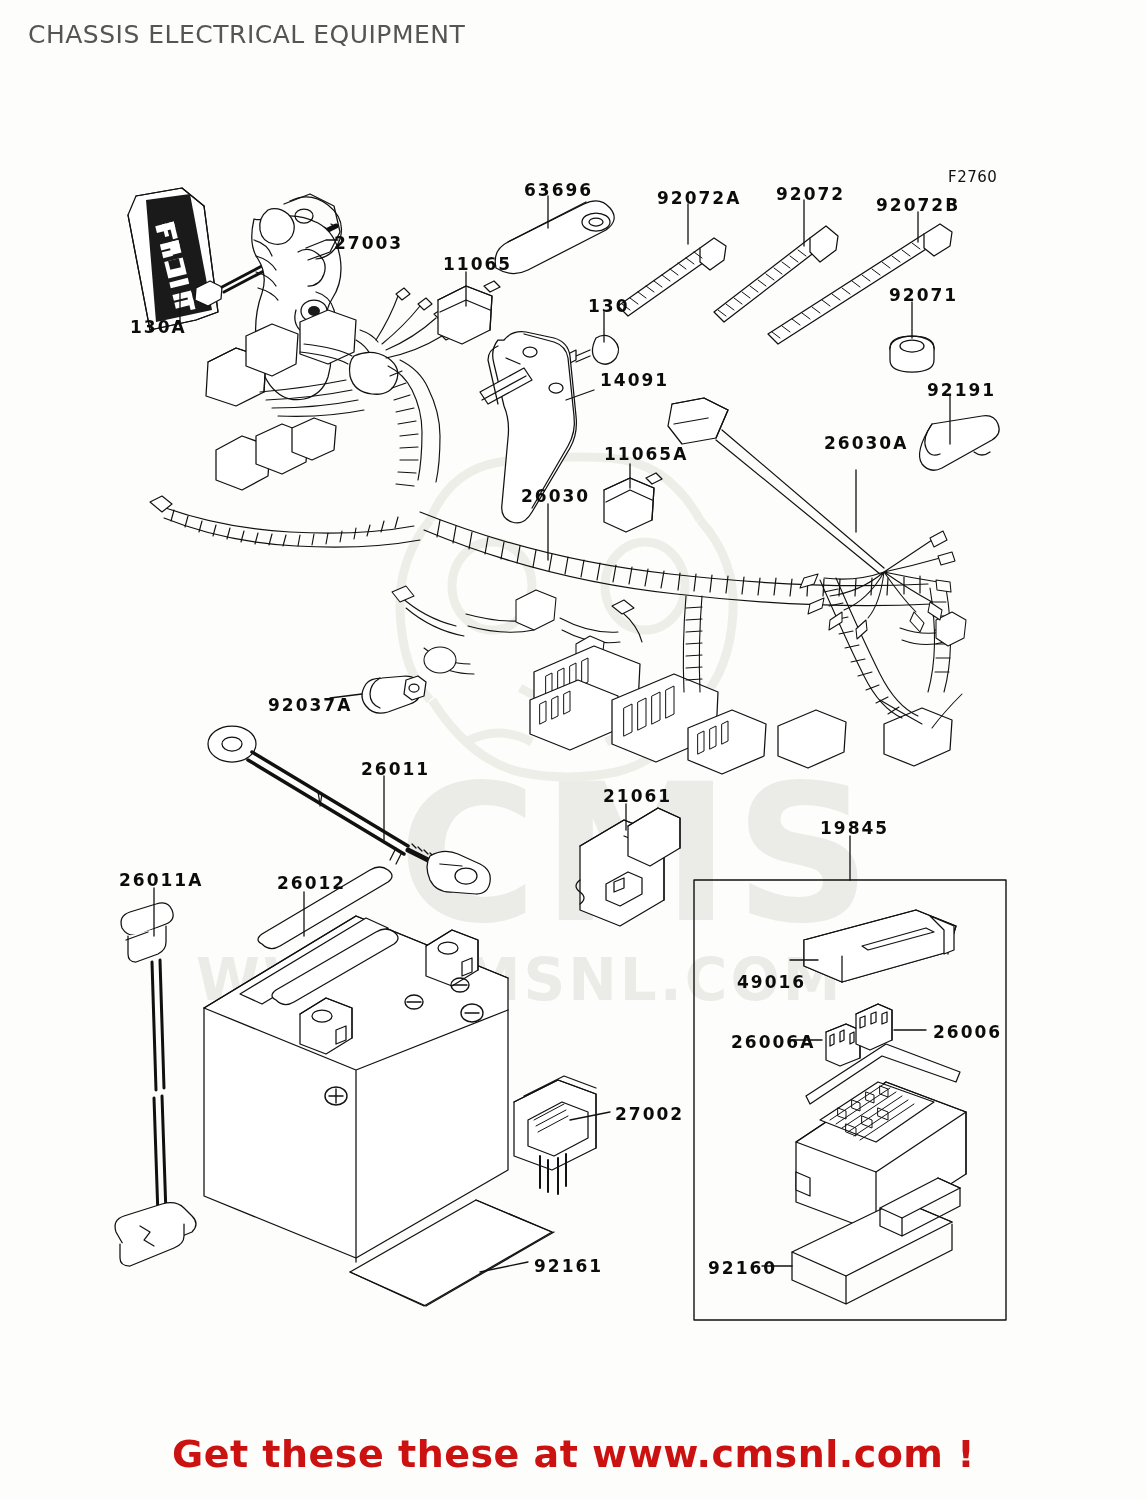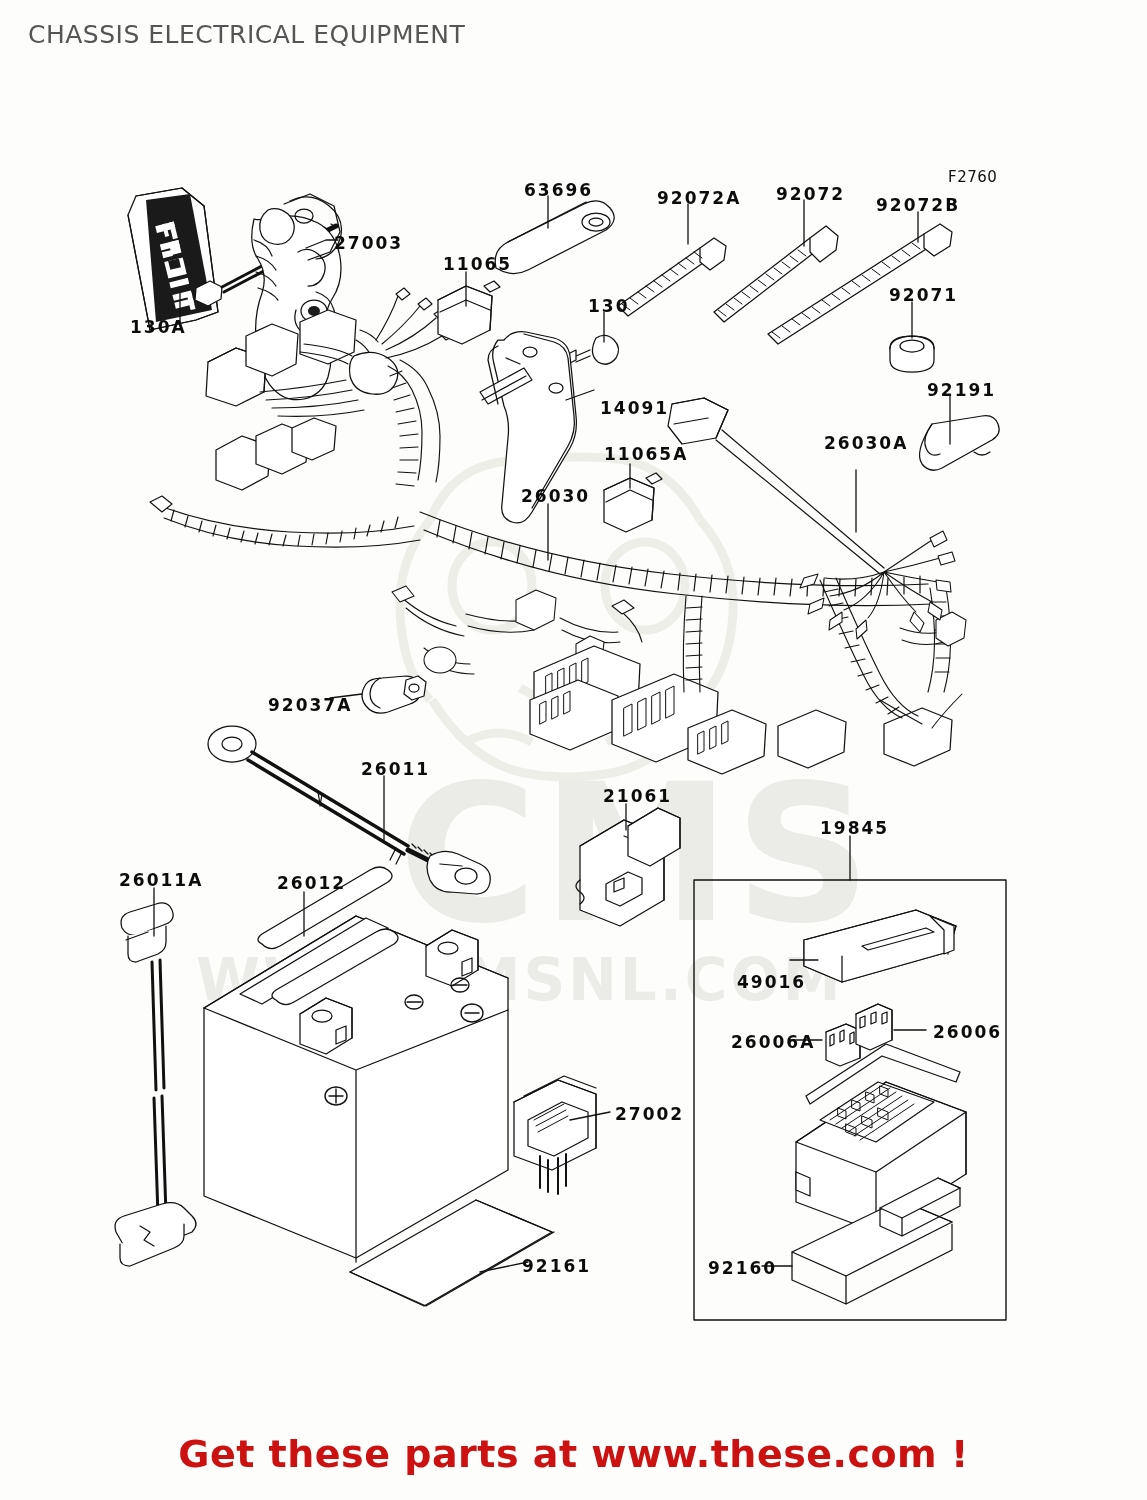--- a/index.html
+++ b/index.html
@@ -497,36 +497,36 @@
     </svg>
 
     <div class="lbl" style="left:130px;top:317px">130A</div>
     <div class="lbl" style="left:334px;top:233px">27003</div>
     <div class="lbl" style="left:524px;top:180px">63696</div>
     <div class="lbl" style="left:443px;top:254px">11065</div>
     <div class="lbl" style="left:657px;top:188px">92072A</div>
     <div class="lbl" style="left:776px;top:184px">92072</div>
     <div class="lbl" style="left:876px;top:195px">92072B</div>
     <div class="lbl" style="left:588px;top:296px">130</div>
-    <div class="lbl" style="left:600px;top:398px">14091</div>
+    <div class="lbl" style="left:600px;top:370px">14091</div>
     <div class="lbl" style="left:604px;top:444px">11065A</div>
     <div class="lbl" style="left:889px;top:285px">92071</div>
     <div class="lbl" style="left:927px;top:380px">92191</div>
     <div class="lbl" style="left:824px;top:433px">26030A</div>
     <div class="lbl" style="left:521px;top:486px">26030</div>
     <div class="lbl" style="left:268px;top:695px">92037A</div>
     <div class="lbl" style="left:361px;top:759px">26011</div>
     <div class="lbl" style="left:603px;top:786px">21061</div>
     <div class="lbl" style="left:820px;top:818px">19845</div>
     <div class="lbl" style="left:119px;top:870px">26011A</div>
     <div class="lbl" style="left:277px;top:873px">26012</div>
     <div class="lbl" style="left:737px;top:972px">49016</div>
     <div class="lbl" style="left:731px;top:1032px">26006A</div>
     <div class="lbl" style="left:933px;top:1022px">26006</div>
     <div class="lbl" style="left:615px;top:1104px">27002</div>
-    <div class="lbl" style="left:522px;top:1256px">92161</div>
+    <div class="lbl" style="left:534px;top:1256px">92161</div>
     <div class="lbl" style="left:708px;top:1258px">92160</div>
 
   </div>
 
-  <div class="footer">Get these parts at www.these.com !</div>
+  <div class="footer">Get these these at www.cmsnl.com !</div>
 
 </div>
 
 </body></html>

